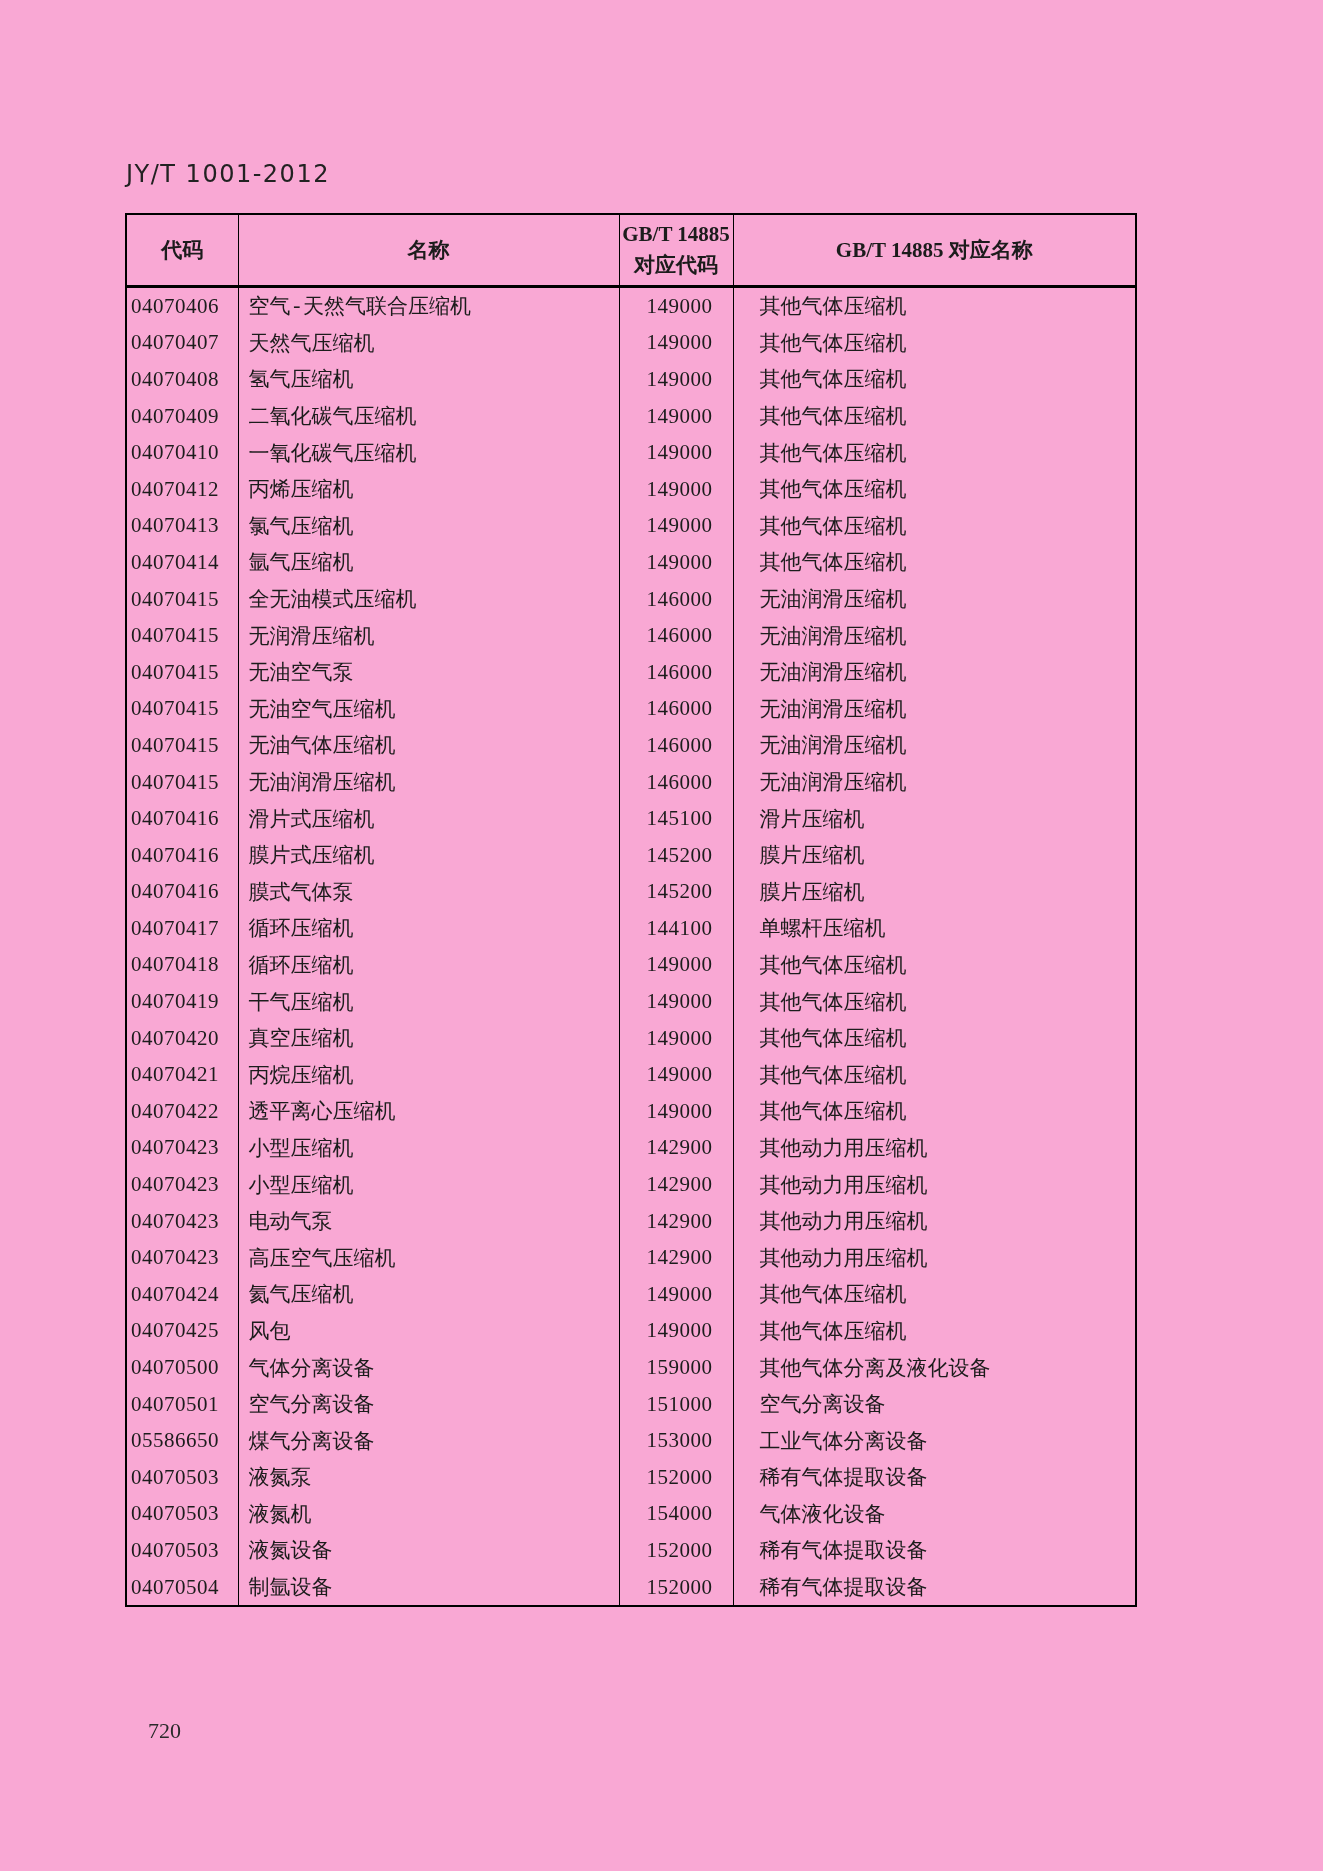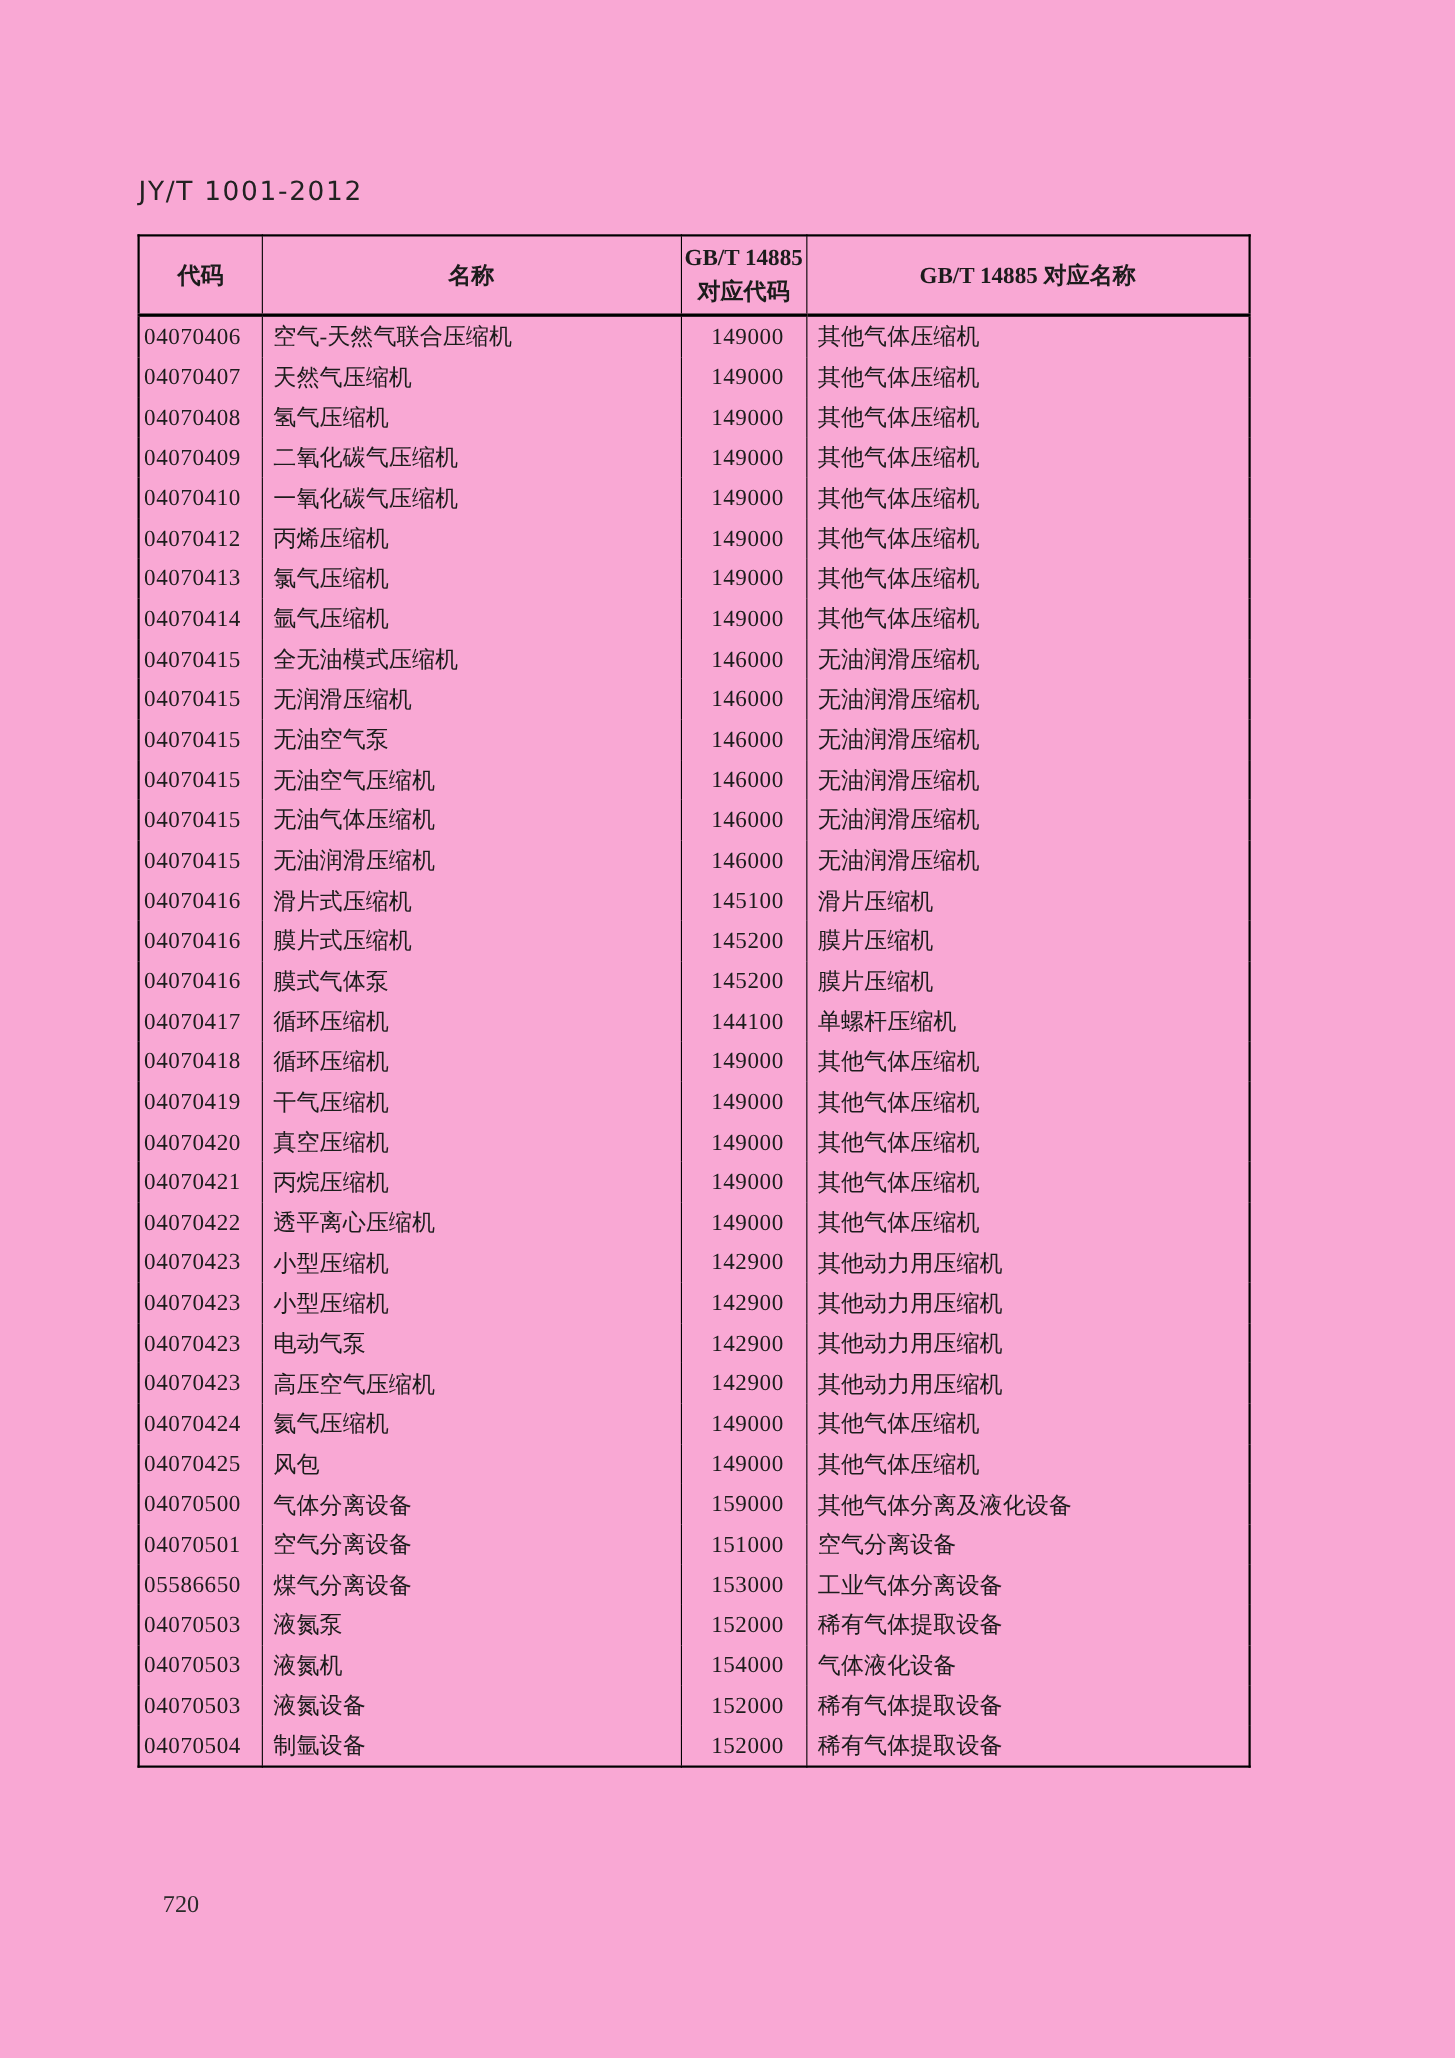--- a/index.html
+++ b/index.html
@@ -57,23 +57,23 @@
   }
   tbody td {
     height: 36.6px;
     font-size: 21px;
     vertical-align: middle;
     padding: 0;
     white-space: nowrap;
     overflow: hidden;
   }
   tbody td.c0 { padding-left: 4px;  letter-spacing: 0.5px; }
-  tbody td.c1 { padding-left: 10px; }
+  tbody td.c1 { padding-left: 10px; font-family: Liberation Mono, monospace; }
   tbody td.c2 { padding-left: 7px;  letter-spacing: 0.5px; text-align: center; }
-  tbody td.c3 { padding-left: 10px; }
+  tbody td.c3 { padding-left: 26px; }
   .page-number {
     position: absolute;
     left: 148px;
     top: 1718px;
     font-size: 22px;
     color: #2a2a2a;
   }
 </style>
 </head>
 <body>

